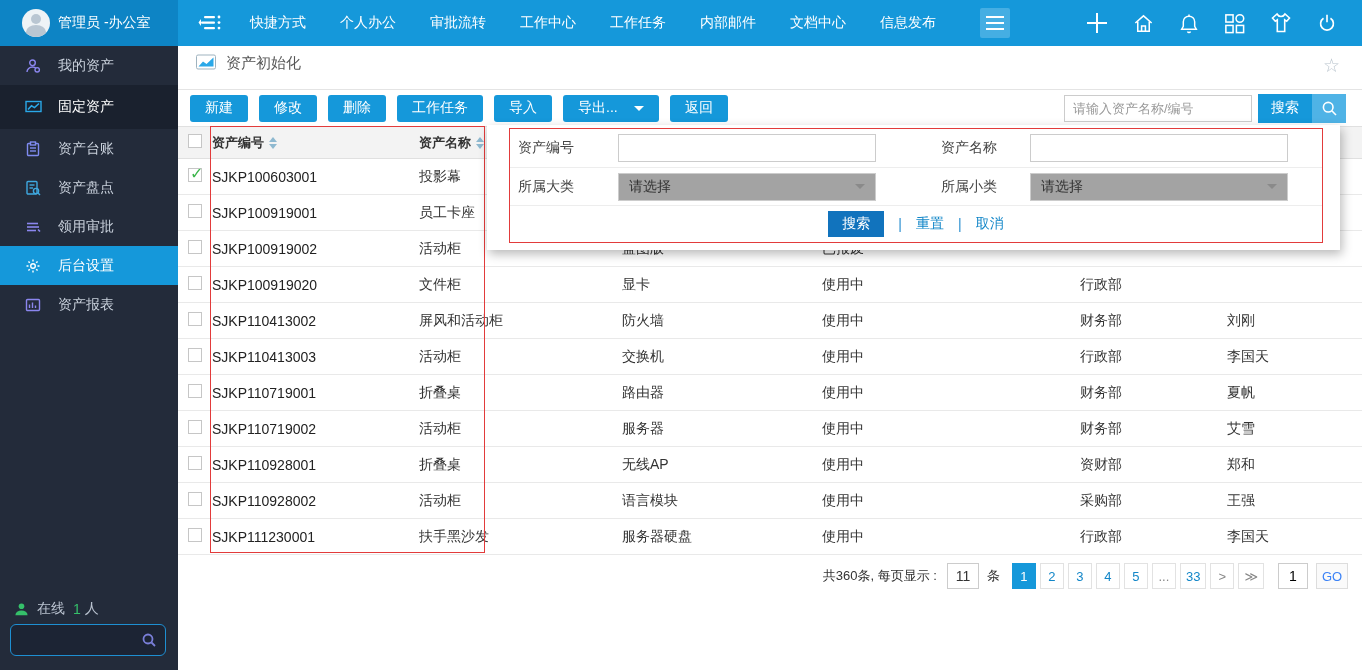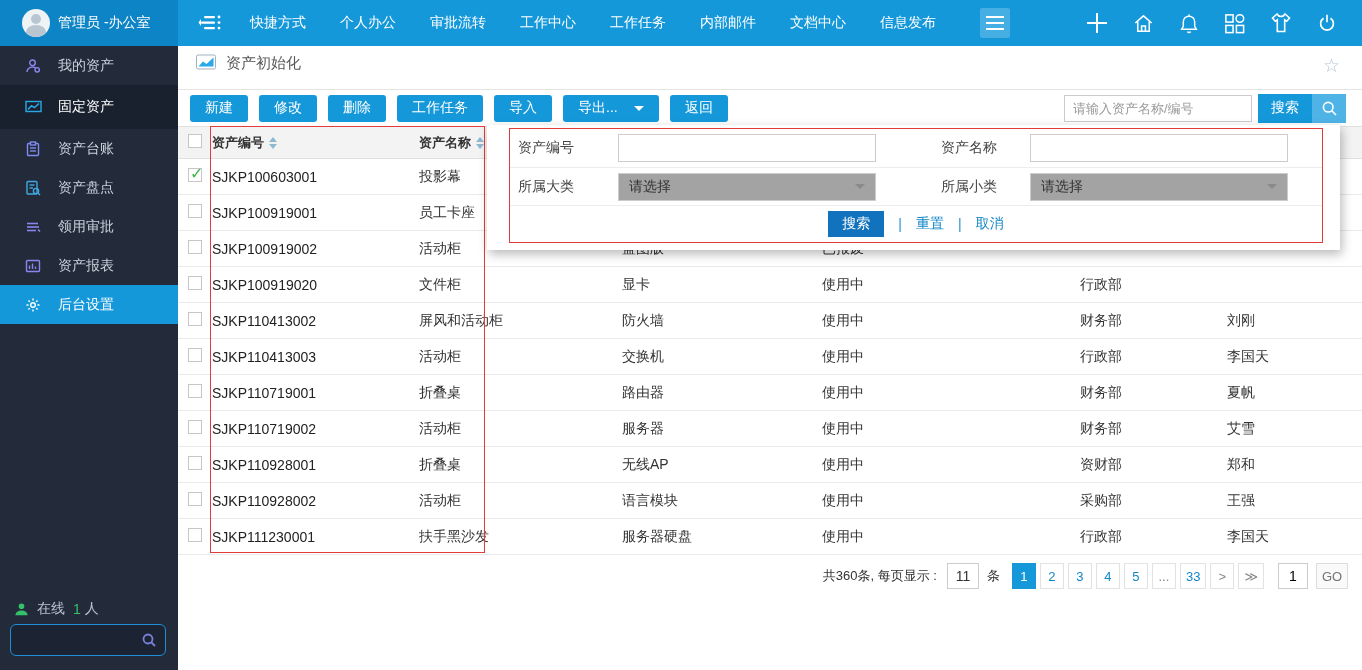--- a/index.html
+++ b/index.html
@@ -64,21 +64,21 @@
 
   
   .pager { height:42px; display:flex; align-items:center; justify-content:flex-end; padding-right:14px; gap:4px; font-size:13px; color:#333; }
   .pager .ptext { margin-right:6px; }
   .pnum-input { width:32px; height:26px; border:1px solid #ccc; text-align:center; font-size:14px; color:#333; outline:none; font-family:inherit; }
   .punit { margin:0 8px 0 4px; }
   .page { min-width:24px; height:26px; border:1px solid #e2e2e2; background:#fff; color:#1286c8; display:flex; align-items:center; justify-content:center; padding:0 5px; cursor:pointer; }
   .page.active { background:#1598da; border-color:#1598da; color:#fff; }
   .page.dots { color:#888; }
   .jump-input { width:30px; height:26px; border:1px solid #ccc; text-align:center; font-size:14px; margin-left:10px; outline:none; font-family:inherit; }
-  .go-btn { width:32px; height:26px; border:1px solid #ddd; background:#fafafa; color:#737373; font-size:13px; margin-left:4px; cursor:pointer; font-family:inherit; }
+  .go-btn { width:32px; height:26px; border:1px solid #ddd; background:#fafafa; color:#3b82f6; font-size:13px; margin-left:4px; cursor:pointer; font-family:inherit; }
 
   
   .red-rect { position:absolute; left:32px; top:80px; width:275px; height:427px; border:1px solid #e23b3b; z-index:20; pointer-events:none; }
 
   
   .overlay { position:absolute; left:309px; top:79px; width:853px; height:125px; background:#fff; box-shadow:2px 4px 10px rgba(0,0,0,0.28); z-index:30; }
   .overlay-red { position:absolute; left:22px; top:3px; right:17px; bottom:7px; border:1px solid #e23b3b; }
   .f-row { height:38px; display:grid; grid-template-columns:108px 258px 57px 97px 258px; align-items:center; }
   .f-row + .f-row { border-top:1px solid #ededed; }
   .f-label { padding-left:8px; color:#444; font-size:14px; }
@@ -227,39 +227,39 @@
     <span class="sb-ico">
       <svg width="16" height="16" viewBox="0 0 16 16" fill="none" stroke="#8b86ee" stroke-width="1.6">
           <path d="M2 4.5 h11"></path>
           <path d="M2 8 h12"></path>
           <path d="M2 11.5 h9"></path>
           <path d="M13 10.5 l2 2"></path>
         </svg>
     </span>
     <span>领用审批</span>
   </div>
+  <div class="sb-item active">
+    <span class="sb-ico">
+      <svg width="16" height="16" viewBox="0 0 16 16" fill="none" stroke="#fff" stroke-width="1.4">
+          <circle cx="8" cy="8" r="2.3"></circle>
+          <path d="M8 1.5 V3.5 M8 12.5 V14.5 M1.5 8 H3.5 M12.5 8 H14.5 M3.4 3.4 L4.8 4.8 M11.2 11.2 L12.6 12.6 M12.6 3.4 L11.2 4.8 M4.8 11.2 L3.4 12.6"></path>
+        </svg>
+    </span>
+    <span>后台设置</span>
+  </div>
   <div class="sb-item">
     <span class="sb-ico">
       <svg width="16" height="16" viewBox="0 0 16 16" fill="none" stroke="#8b86ee" stroke-width="1.4">
           <rect x="1.5" y="2.5" width="13" height="11" rx="1"></rect>
           <line x1="4.5" y1="11" x2="4.5" y2="7.5"></line>
           <line x1="7.5" y1="11" x2="7.5" y2="5.5"></line>
           <line x1="10.5" y1="11" x2="10.5" y2="8.5"></line>
         </svg>
     </span>
     <span>资产报表</span>
-  </div>
-  <div class="sb-item active">
-    <span class="sb-ico">
-      <svg width="16" height="16" viewBox="0 0 16 16" fill="none" stroke="#fff" stroke-width="1.4">
-          <circle cx="8" cy="8" r="2.3"></circle>
-          <path d="M8 1.5 V3.5 M8 12.5 V14.5 M1.5 8 H3.5 M12.5 8 H14.5 M3.4 3.4 L4.8 4.8 M11.2 11.2 L12.6 12.6 M12.6 3.4 L11.2 4.8 M4.8 11.2 L3.4 12.6"></path>
-        </svg>
-    </span>
-    <span>后台设置</span>
   </div>
 
   <div class="sb-online">
     <svg width="15" height="15" viewBox="0 0 16 16">
         <circle cx="8" cy="4.5" r="3" fill="#35c06a"></circle>
         <path d="M1.5 14 a6.5 5 0 0 1 13 0 Z" fill="#35c06a"></path>
       </svg>
     <span style="margin-left:8px">在线</span>
     <span class="num">1</span>
     <span>人</span>

